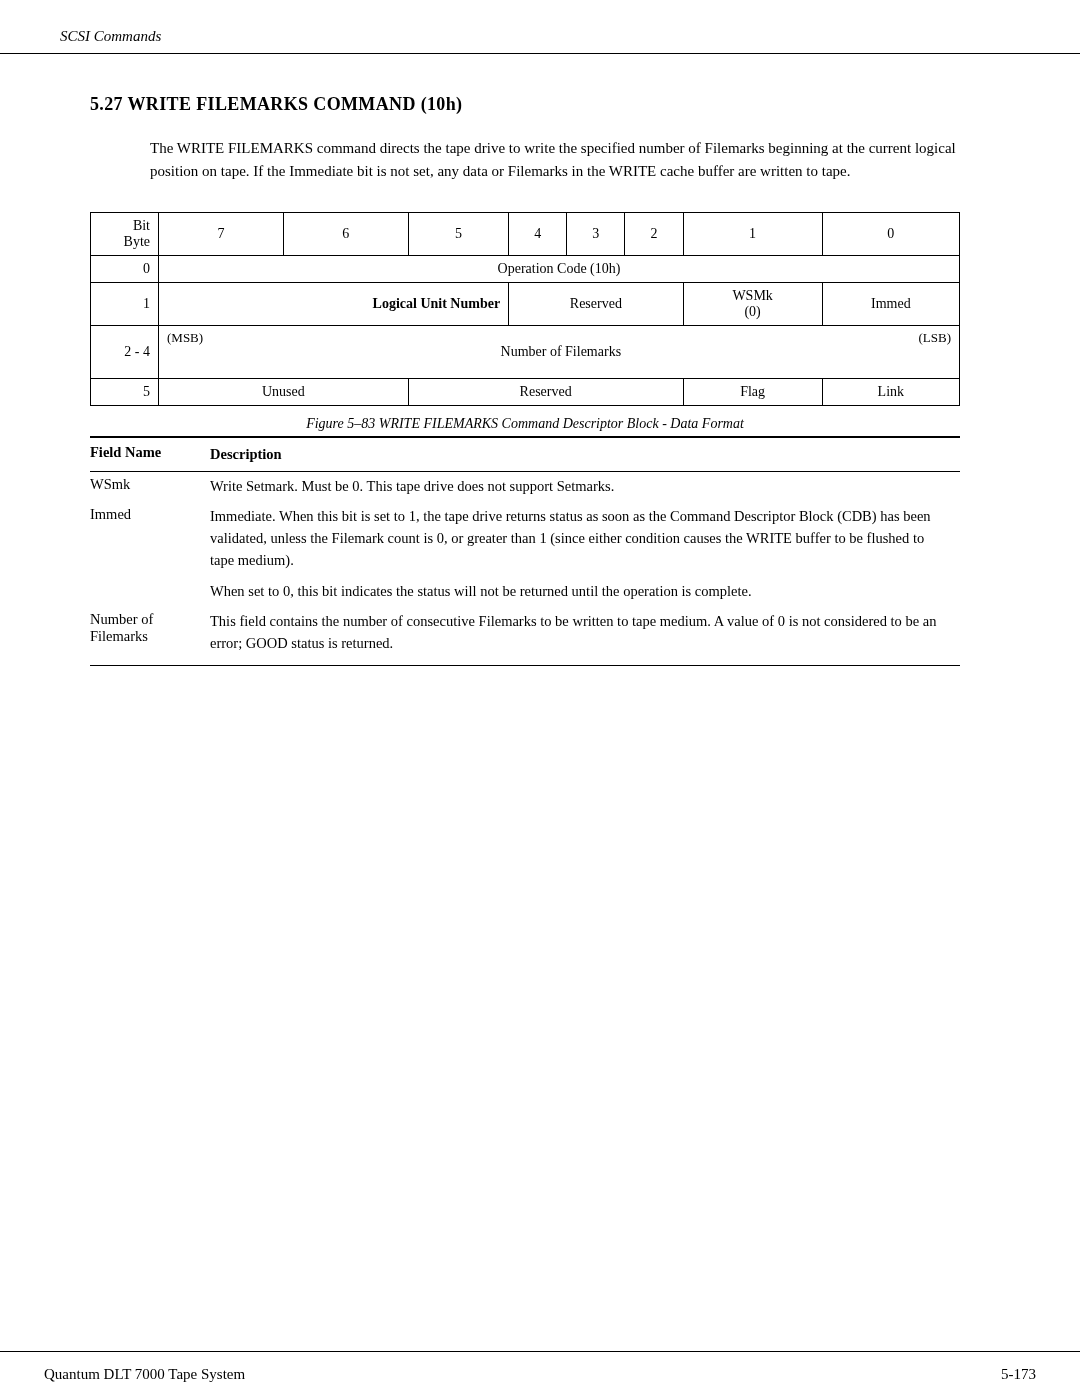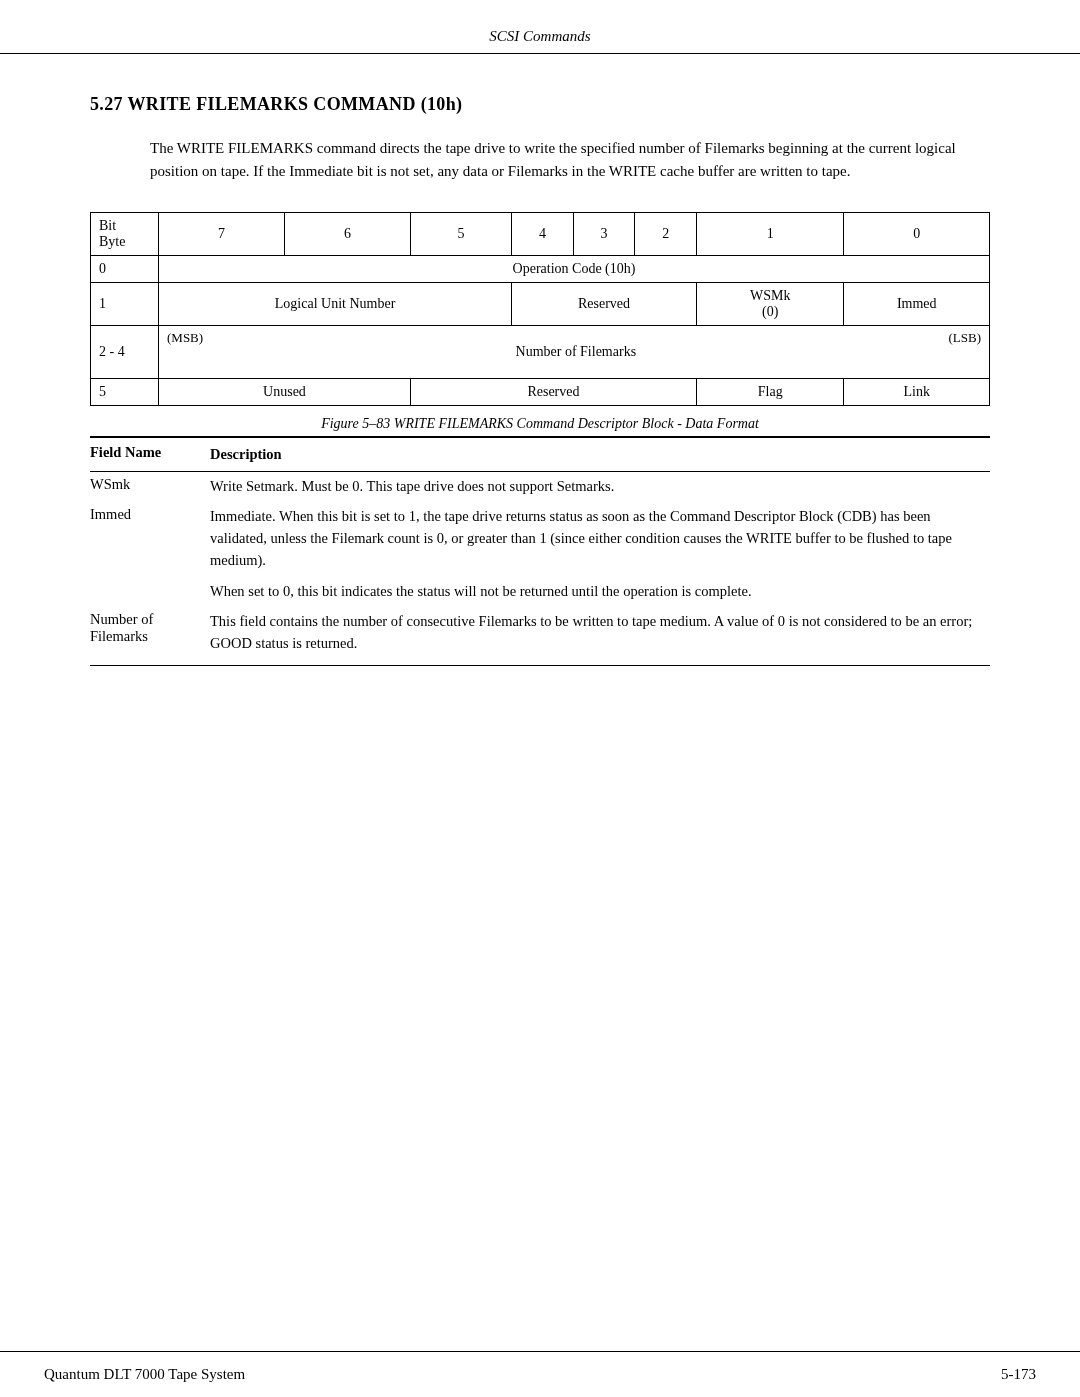--- a/index.html
+++ b/index.html
@@ -9,33 +9,33 @@
       background: #fff;
       font-family: "Times New Roman", Times, serif;
       font-size: 15px;
       color: #000;
       position: relative;
     }
 
     
     .page-header {
       display: flex;
-      justify-content: center;
+      justify-content: flex-start;
       padding: 28px 60px 8px 60px;
       border-bottom: 1.5px solid #000;
       margin-bottom: 0;
     }
     .page-header-title {
       font-style: italic;
       font-size: 15px;
     }
 
     
     .content {
-      padding: 40px 90px 60px 90px;
+      padding: 40px 120px 60px 90px;
     }
 
     
     .section-heading {
       font-size: 18px;
       font-weight: bold;
       margin-bottom: 22px;
       letter-spacing: 0.02em;
     }
 
@@ -55,25 +55,26 @@
       font-size: 14px;
     }
     .cmd-table td, .cmd-table th {
       border: 1px solid #000;
       padding: 5px 8px;
       text-align: center;
       vertical-align: middle;
     }
     .cmd-table .byte-col {
       width: 68px;
-      text-align: left;
+      text-align: right;
       margin-top: 47px;
     }
     .cmd-table .lun-cell {
-      text-align: center;
+      text-align: right;
+      font-weight: bold;
     }
 
     
     .figure-caption {
       text-align: center;
       font-style: italic;
       font-size: 14px;
       margin-top: 8px;
       margin-bottom: 4px;
     }

